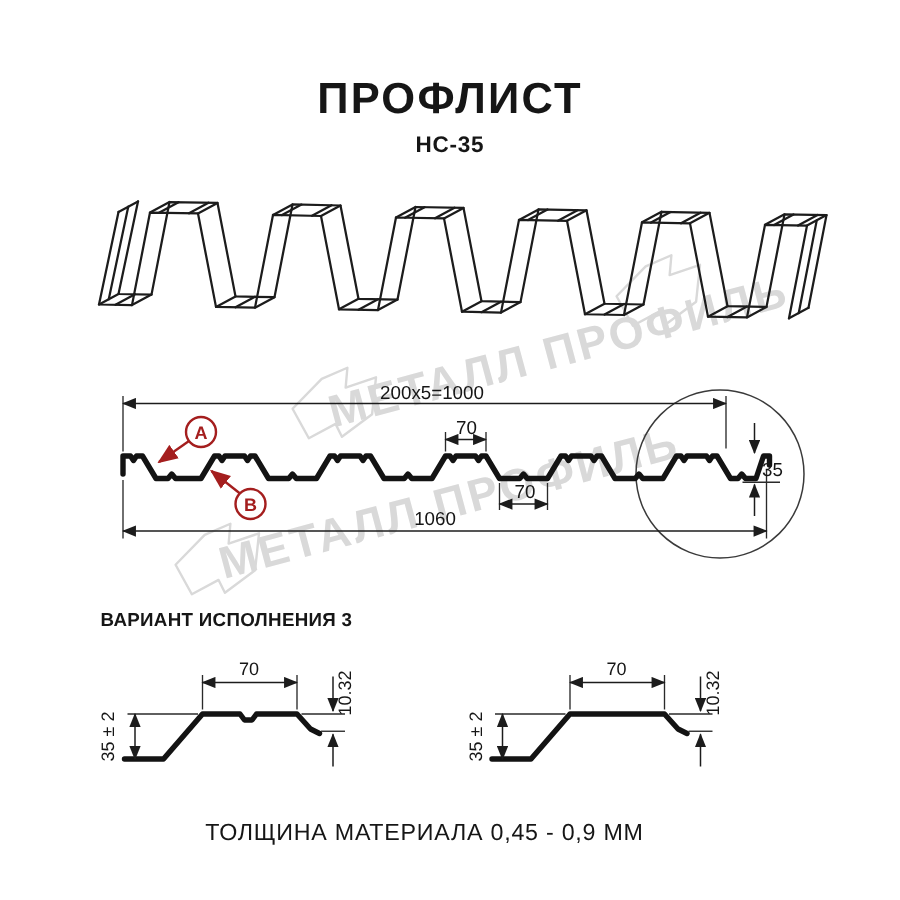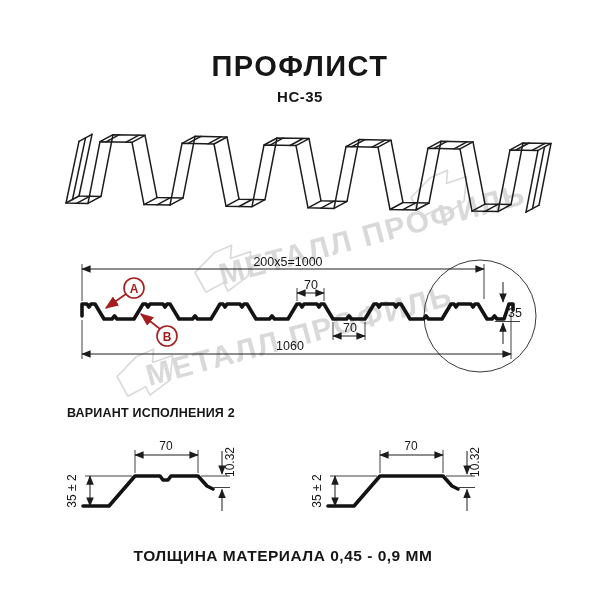--- a/index.html
+++ b/index.html
@@ -7,21 +7,21 @@
        font-family:"Liberation Sans",sans-serif;color:#161616;}
   .abs{position:absolute;}
   #title{top:50px;left:0;width:600px;text-align:center;
          font-size:29px;font-weight:bold;letter-spacing:1.5px;}
   #subtitle{top:88px;left:0;width:600px;text-align:center;
             font-size:15px;font-weight:bold;letter-spacing:.5px;}
   .variant-label{font-size:12.5px;font-weight:bold;line-height:17px;letter-spacing:.2px;}
   #v1label{top:405px;left:67px;}
   #v2label{top:405px;left:311px;}
   #footer{top:547px;left:0;width:566px;text-align:center;
-          font-size:15.5px;letter-spacing:.5px;font-weight:bold;}
+          font-size:15.5px;letter-spacing:.5px;}
   svg{position:absolute;top:0;left:0;}
   svg text{font-family:"Liberation Sans",sans-serif;fill:#161616;font-size:12.5px;}
   .thick{stroke:#131313;stroke-width:3.6;fill:none;stroke-linejoin:round;stroke-linecap:round;}
   .thin{stroke:#1c1c1c;stroke-width:1.5;fill:none;stroke-linejoin:round;stroke-linecap:round;}
   .dim{stroke:#1c1c1c;stroke-width:1;fill:none;}
   .ext{stroke:#2a2a2a;stroke-width:.9;fill:none;}
   .circle-detail{stroke:#3a3a3a;stroke-width:1;fill:none;}
   .wm-text{fill:#d9d9d9;font-weight:bold;font-size:30px;letter-spacing:2px;}
   .wm-shape{stroke:#d9d9d9;stroke-width:1.6;fill:none;stroke-linejoin:round;}
   .redline{stroke:#a41e1e;stroke-width:1.6;fill:none;}
@@ -161,18 +161,18 @@
     </g>
     <g>
       <line class="ext" x1="377" y1="476" x2="330" y2="476"></line>
       <line class="dim" x1="335" y1="476" x2="335" y2="506" marker-start="url(#arr)" marker-end="url(#arr)"></line>
       <text class="vtext" x="321" y="491" text-anchor="middle" transform="rotate(-90 321 491)">35 ± 2</text>
     </g>
   </g>
 </svg>
 
 <div class="abs variant-label" id="v1label">
-  <div>ВАРИАНТ ИСПОЛНЕНИЯ 2</div>
+  <div>ВАРИАНТ ИСПОЛНЕНИЯ 3</div>
 </div>
 <div class="abs variant-label" id="v2label">
 </div>
 
 <div class="abs" id="footer">ТОЛЩИНА МАТЕРИАЛА 0,45 - 0,9 ММ</div>
 
 </body></html>

